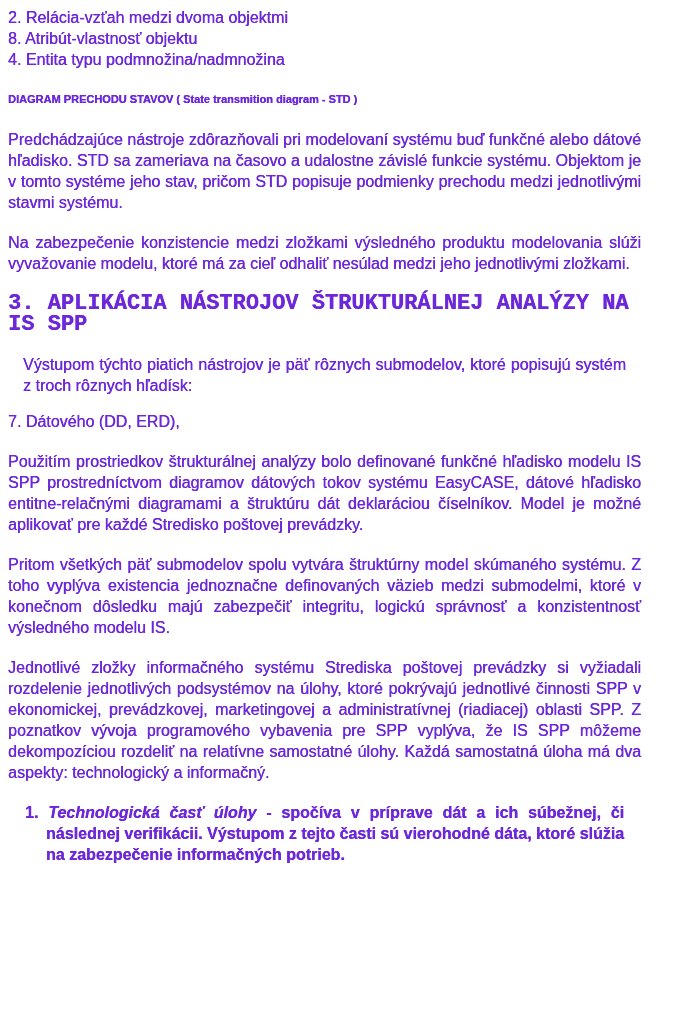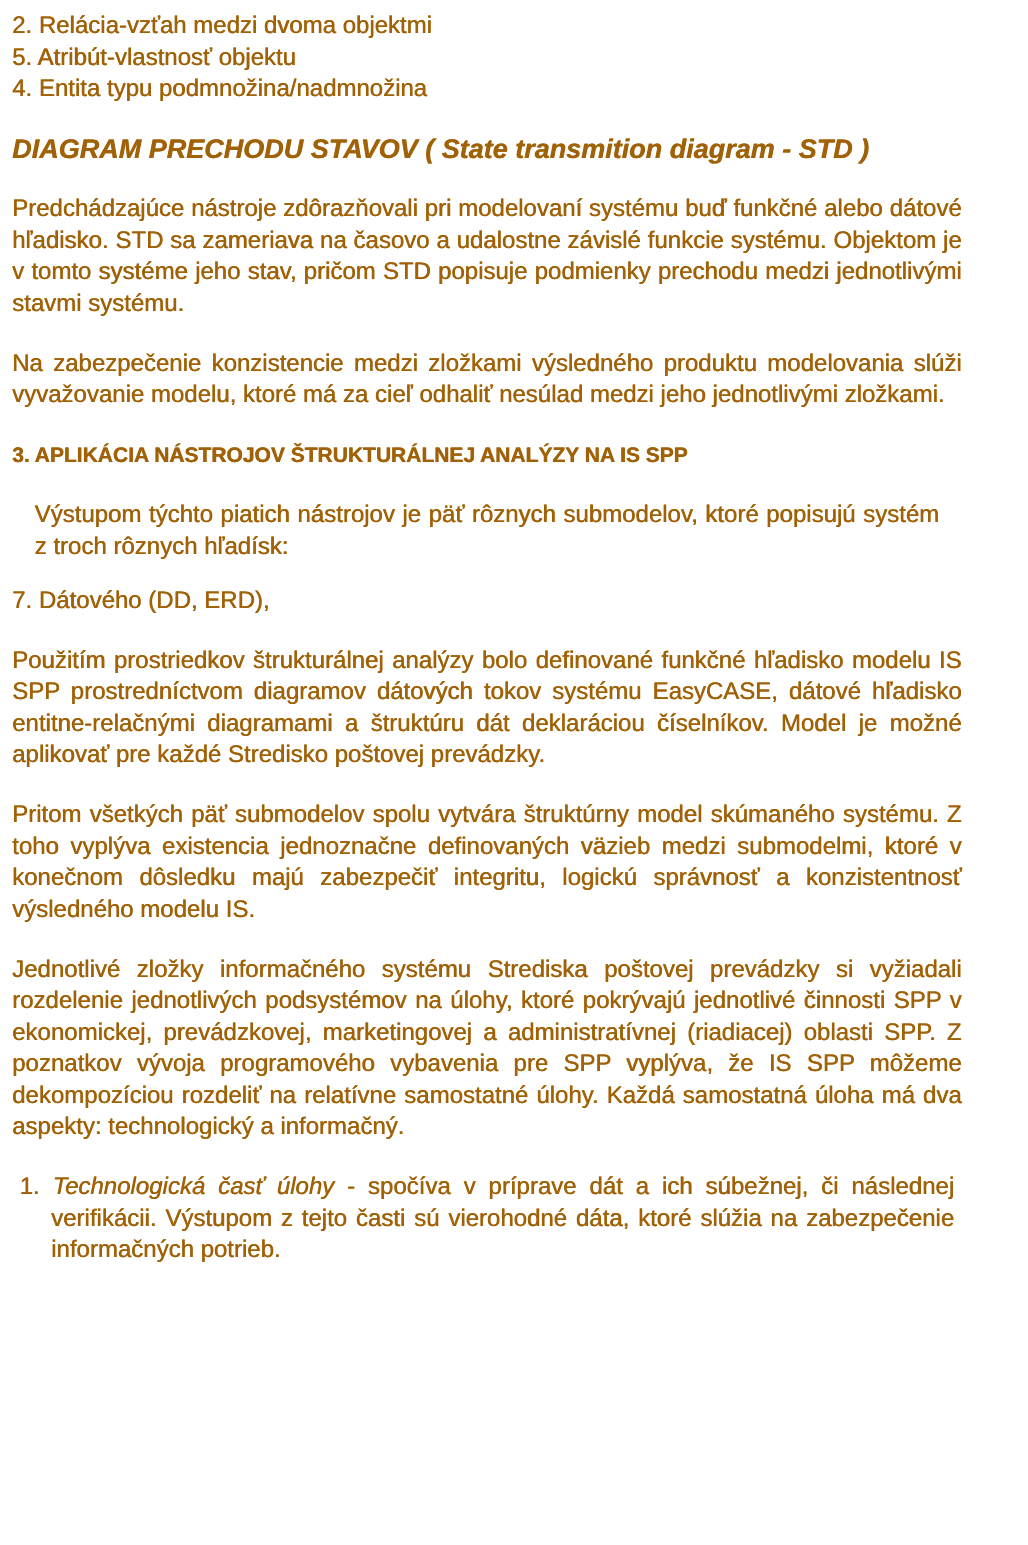--- a/index.html
+++ b/index.html
@@ -13,68 +13,69 @@
     overflow: hidden;
   }
   .page {
     box-sizing: border-box;
     width: 655px;
     height: 1030px;
     padding: 7px 14px 0 8px;
     font-family: "Liberation Sans", "DejaVu Sans", sans-serif;
     font-size: 16px;
     line-height: 21px;
-    color: #a16207;
+    color: #6d28d9;
     
     text-shadow: 0.35px 0 0 currentColor;
   }
   .para {
     text-align: justify;
     margin: 0 0 19px 0;
   }
   .list-block {
     margin: 0 0 19px 0;
   }
   .list-line {
     margin: 0;
   }
   .heading {
     font-weight: bold;
-    font-style: italic;
     margin: 0 0 19px 0;
-    font-size: 18px;
+    font-size: 11px;
   }
   .heading.upright {
     font-style: normal;
-    font-size: 14px;
+    font-size: 22px;
+    font-family: Liberation Mono, monospace;
   }
   .intro-block {
     margin: 0 0 19px 0;
   }
   .intro-block .para {
     margin: 15px;
   }
   .numbered-item {
     text-align: justify;
-    margin: 5px;
+    margin: 17px;
     padding-left: 21px;
     text-indent: -21px;
+    font-weight: bold;
   }
   .it {
     font-style: italic;
   }
 </style>
 </head>
 <body>
 
 <div class="page">
 
   <div class="list-block">
     <div class="list-line">2. Relácia-vzťah medzi dvoma objektmi</div>
-    <div class="list-line">5. Atribút-vlastnosť objektu</div>
+    <div class="list-line">8. Atribút-vlastnosť objektu</div>
     <div class="list-line">4. Entita typu podmnožina/nadmnožina</div>
   </div>
 
   <div class="heading">DIAGRAM PRECHODU STAVOV ( State transmition diagram - STD )</div>
 
   <div class="para">Predchádzajúce nástroje zdôrazňovali pri modelovaní systému buď funkčné alebo dátové hľadisko. STD sa zameriava na časovo a udalostne závislé funkcie systému. Objektom je v tomto systéme jeho stav, pričom STD popisuje podmienky prechodu medzi jednotlivými stavmi systému.</div>
 
 
   <div class="para">Na zabezpečenie konzistencie medzi zložkami výsledného produktu modelovania slúži vyvažovanie modelu, ktoré má za cieľ odhaliť nesúlad medzi jeho jednotlivými zložkami.</div>
 

